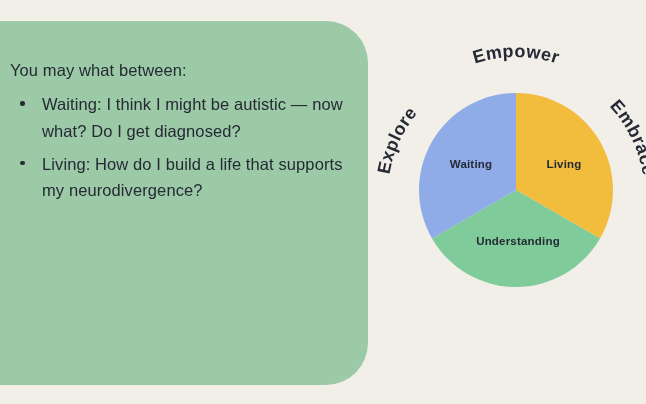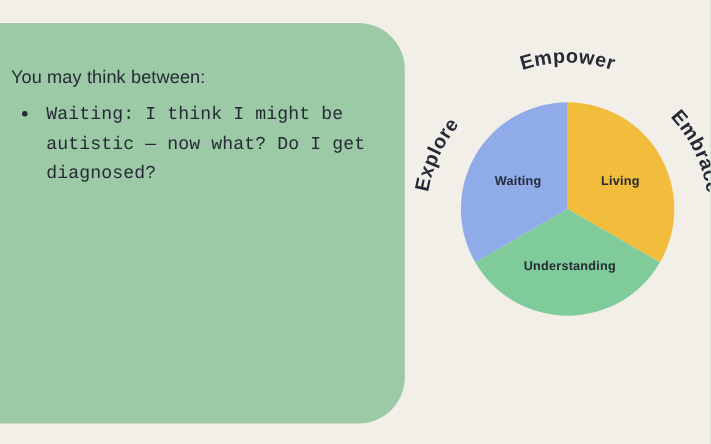--- a/index.html
+++ b/index.html
@@ -39,21 +39,20 @@
     line-height: 1.35;
     color: #252a35;
     margin: 0 0 10px 0;
     letter-spacing: 0.1px;
   }
 
   .bullet-list {
     list-style: none;
     margin: 0;
     padding: 0;
-    font-family: Liberation Mono, monospace;
   }
 
   .bullet-item {
     position: relative;
     font-size: 16.5px;
     line-height: 1.62;
     color: #252a35;
     padding-left: 32px;
     margin-bottom: 6px;
     letter-spacing: 0.1px;
@@ -99,26 +98,30 @@
     fill: #252a35;
     letter-spacing: 0.4px;
   }
 </style>
 </head>
 <body>
 
 <div id="stage">
 
   <div class="info-card">
-    <p class="card-intro">You may think between:</p>
+    <p class="card-intro">You may what between:</p>
 
     <ul class="bullet-list">
       <li class="bullet-item">
         <span class="dot"></span>
         <span> Waiting: I think I might be autistic — now what? Do I get diagnosed?</span>
+      </li>
+      <li class="bullet-item">
+        <span class="dot"></span>
+        <span>Living: How do I build a life that supports my neurodivergence?</span>
       </li>
     </ul>
   </div>
 
   <div class="pie-wrap">
     <svg class="pie-svg" width="278" height="404" viewBox="0 0 278 404">
 
       <defs>
 
         <path id="arcExplore" d="M 20.5 212 A 130 130 0 0 1 77.5 88" fill="none"></path>

